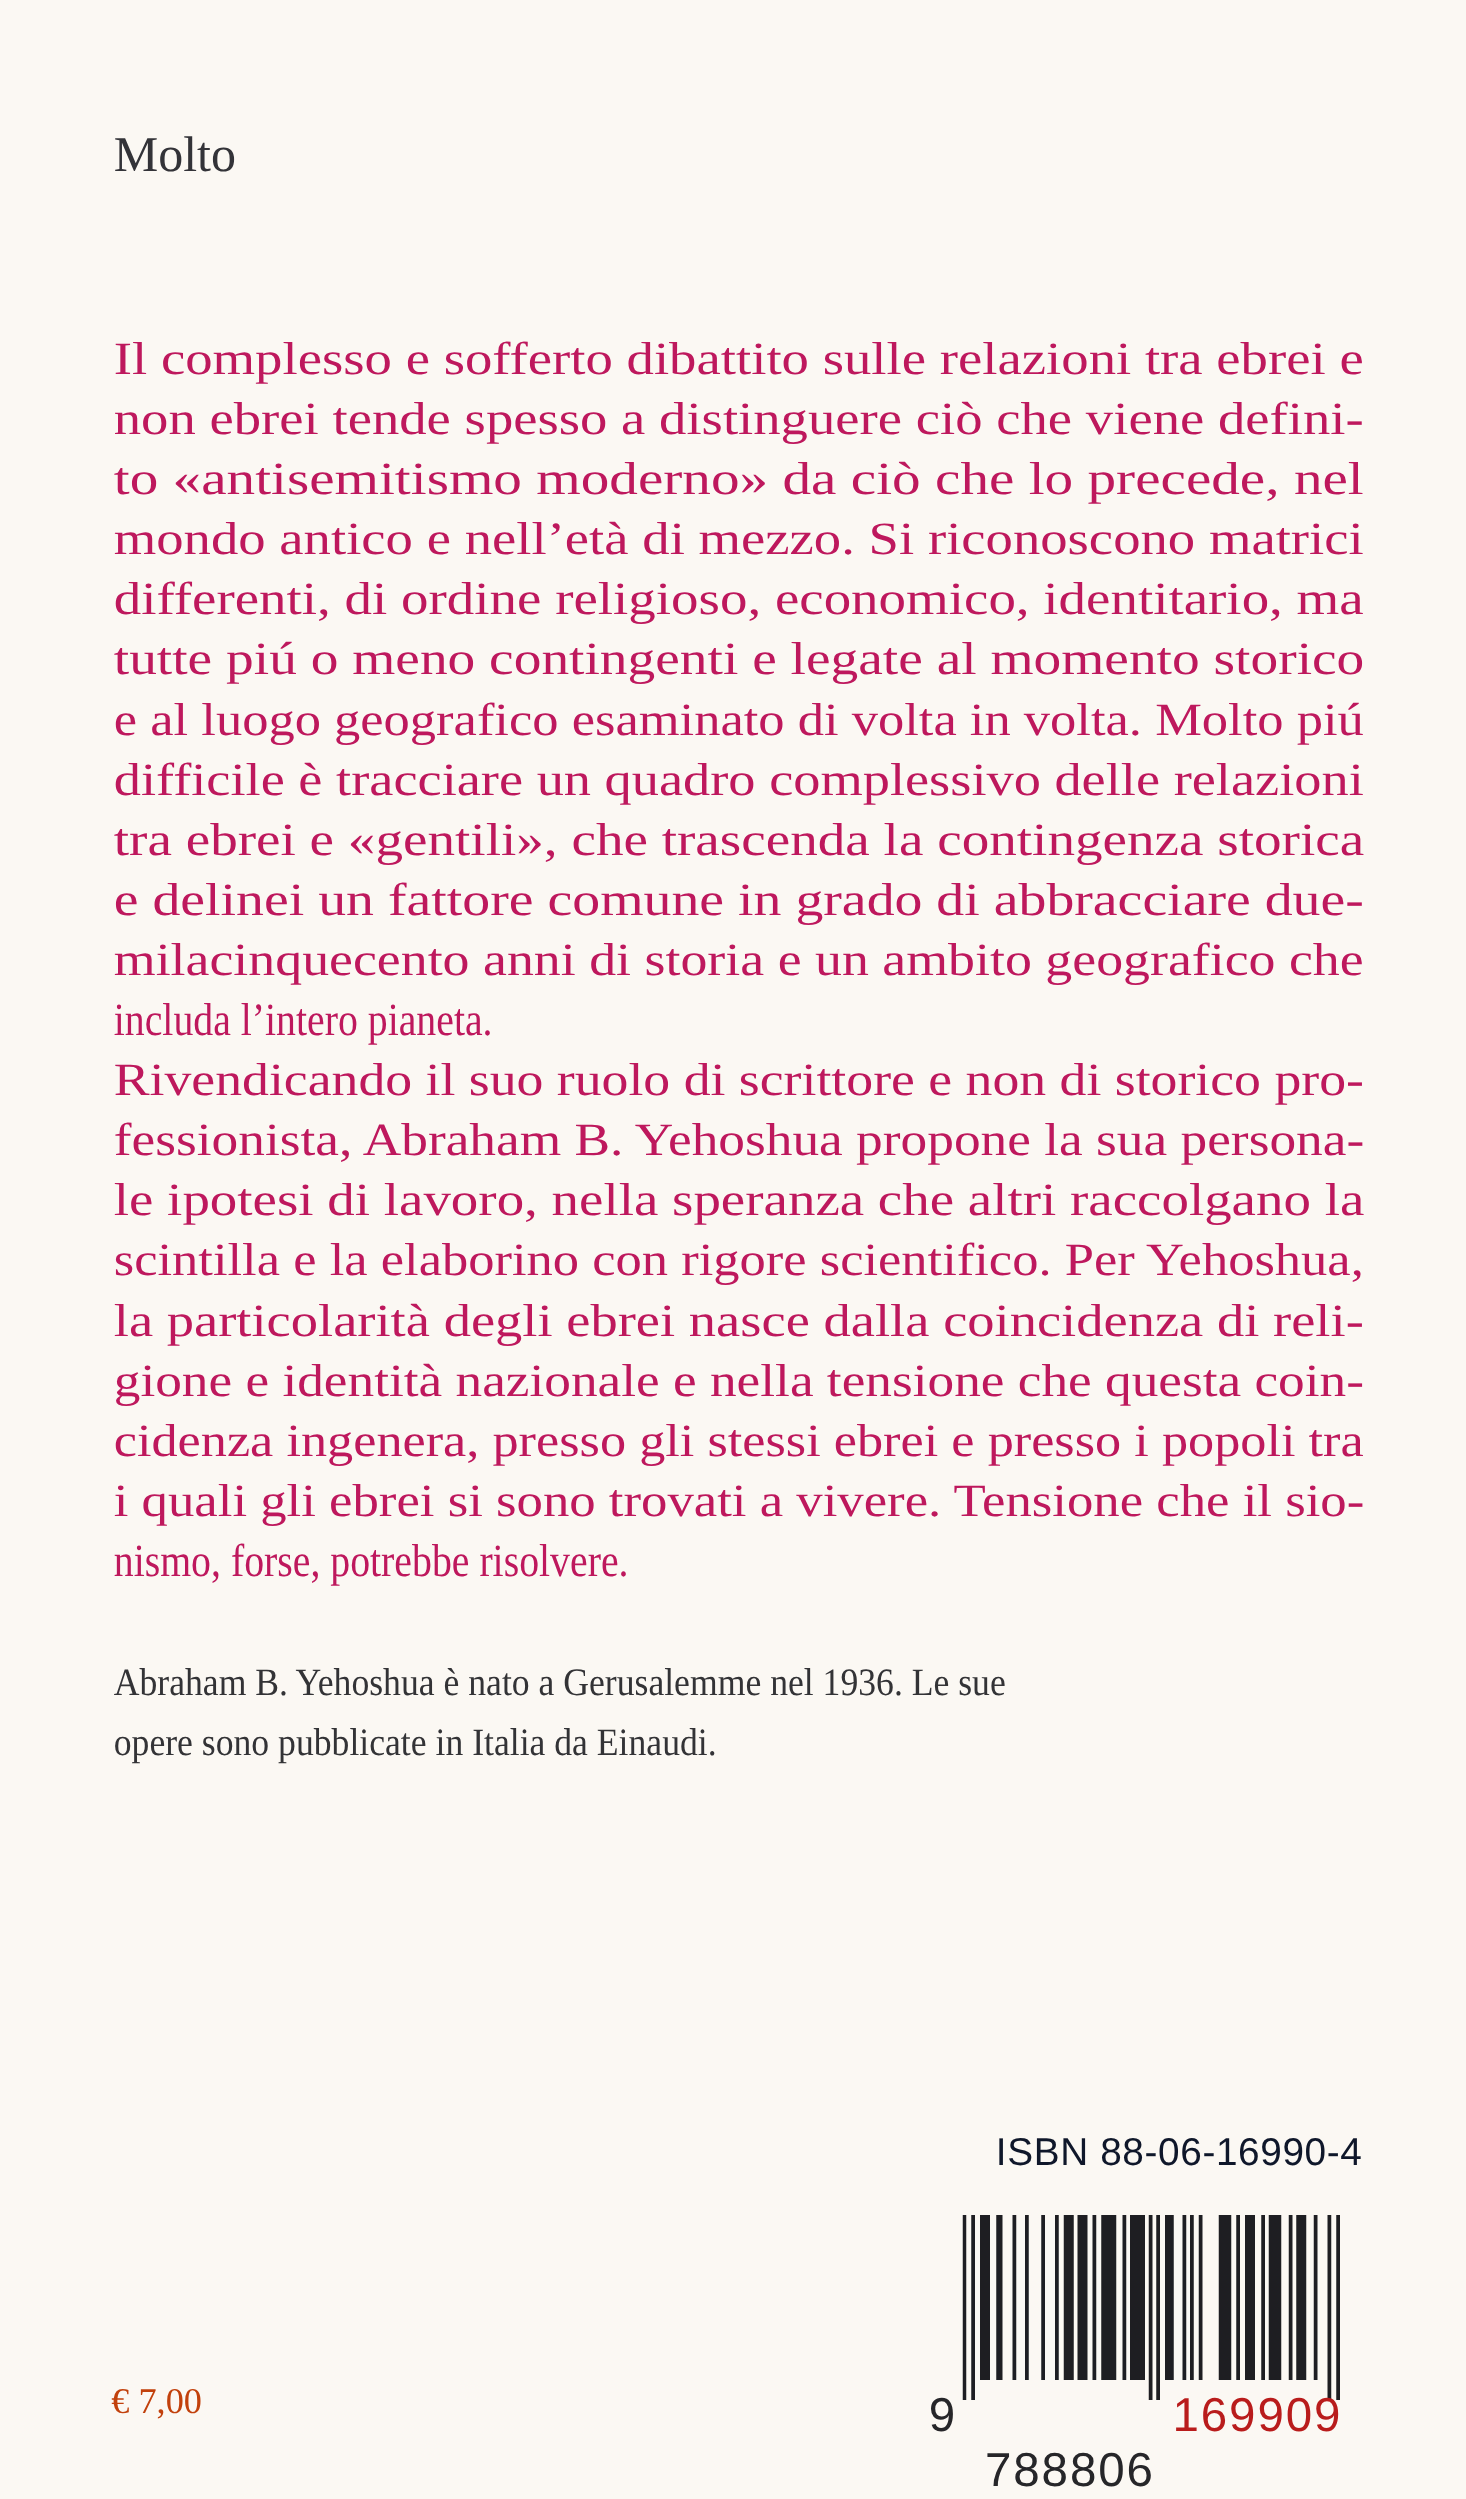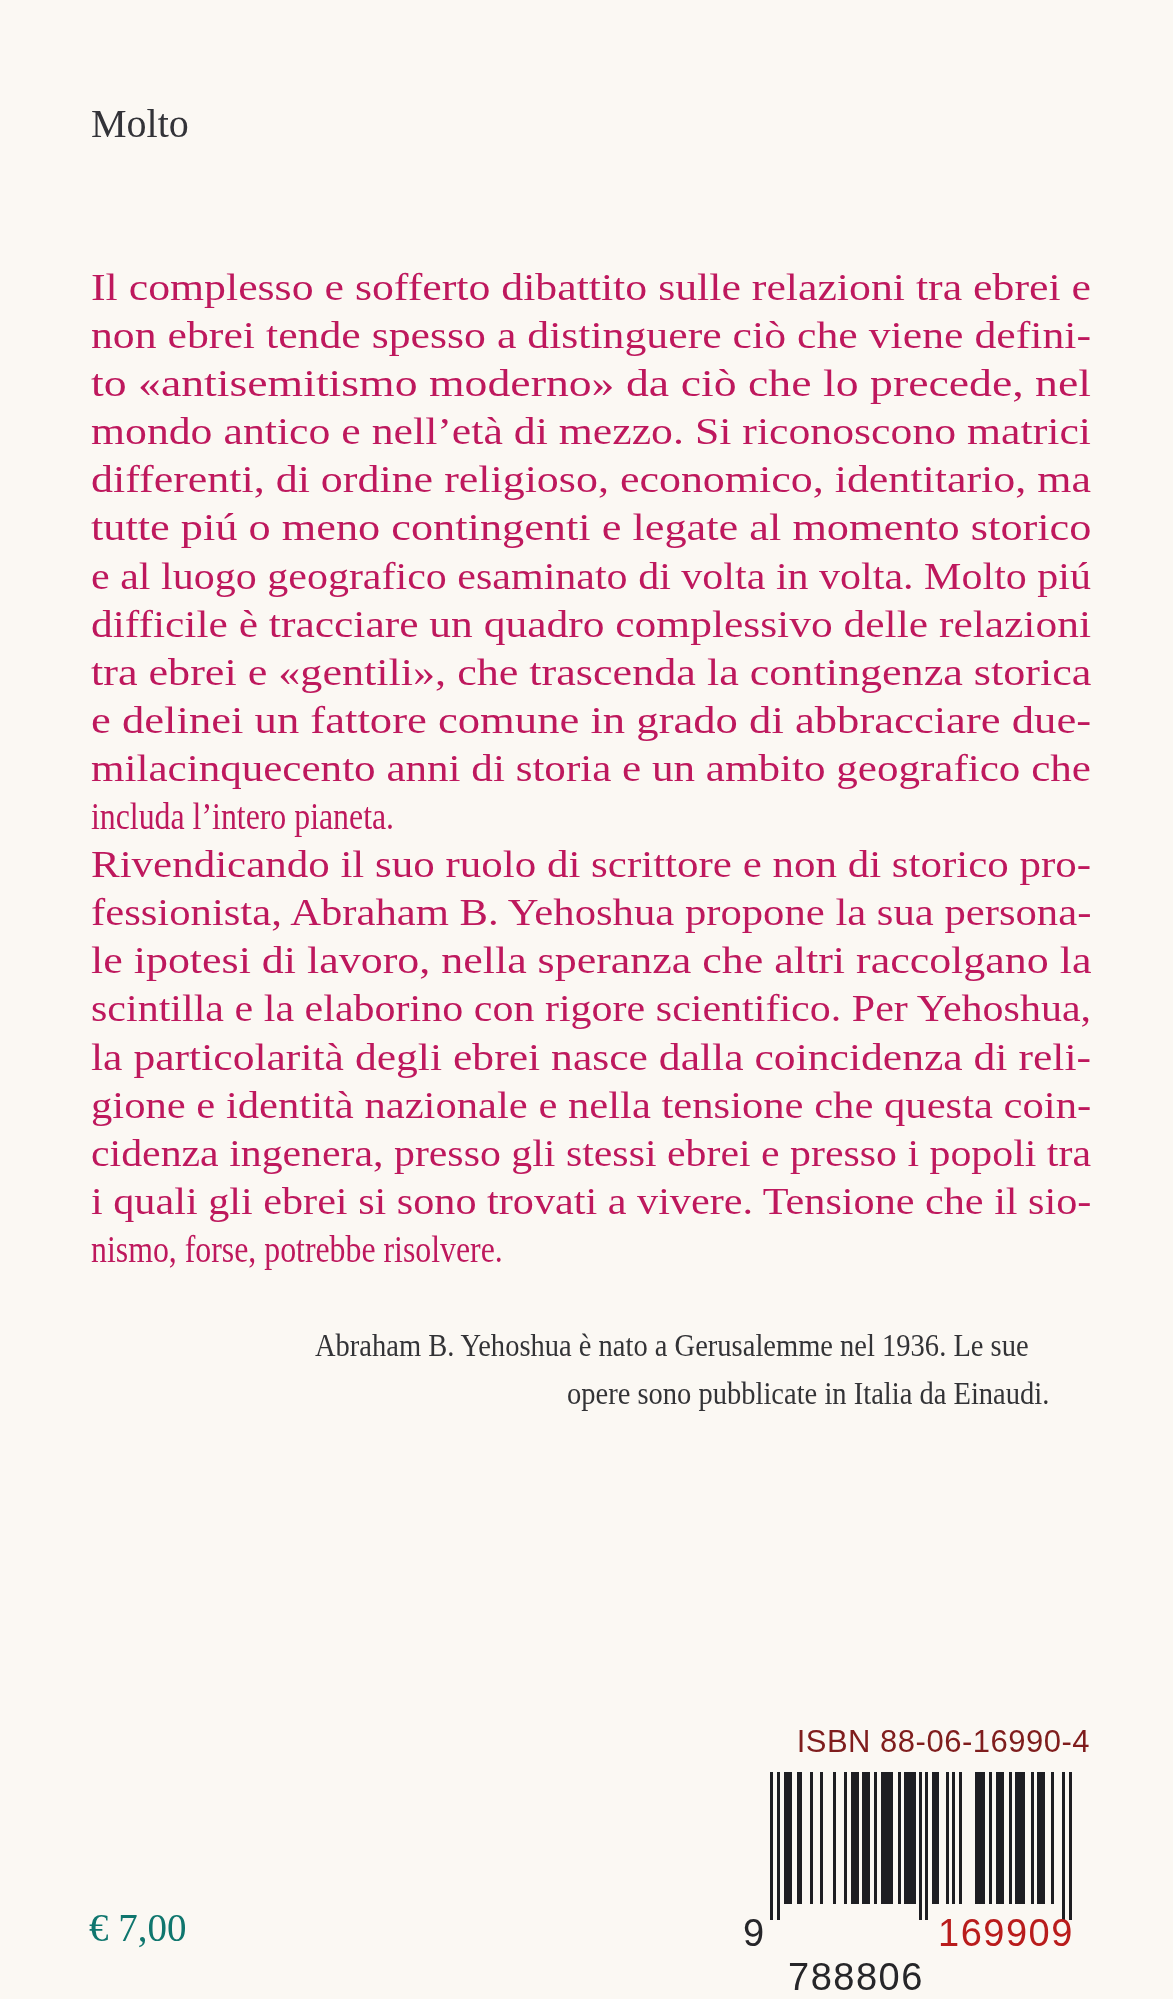--- a/index.html
+++ b/index.html
@@ -45,35 +45,33 @@
   }
   .author {
     position: absolute;
     left: 91px;
     top: 1322px;
     width: 1000px;
     font-family: "Liberation Serif", "DejaVu Serif", serif;
     font-size: 31px;
     line-height: 48px;
     color: #333336;
-    text-align: right;
   }
   .author .line {
     display: block;
     white-space: nowrap;
   }
   .isbn {
     position: absolute;
     right: 83px;
     top: 1704px;
     font-family: "Liberation Sans", "DejaVu Sans", sans-serif;
     font-size: 31px;
-    color: #7f1d1d;
+    color: #0f172a;
     letter-spacing: 0.5px;
-    margin-top: 20px;
   }
   .barcode {
     position: absolute;
     left: 770px;
     top: 1772px;
     width: 322px;
     height: 190px;
   }
   .barcode svg {
     position: absolute;
@@ -105,22 +103,22 @@
     font-family: "Liberation Sans", "DejaVu Sans", sans-serif;
     font-size: 38px;
     letter-spacing: 1.5px;
     color: #b91c1c;
   }
   .price {
     position: absolute;
     left: 89px;
     top: 1905px;
     font-family: "Liberation Serif", "DejaVu Serif", serif;
-    font-size: 39px;
-    color: #0f766e;
+    font-size: 29px;
+    color: #c2410c;
   }
 </style>
 </head>
 <body>
 
 <div class="series">Molto</div>
 
 <div class="blurb">
   <span class="line" style="display: block; width: 845px; transform: scaleX(1.1834);">Il complesso e sofferto dibattito sulle relazioni tra ebrei e</span>
   <span class="line" style="display: block; width: 846px; transform: scaleX(1.182);">non ebrei tende spesso a distinguere ciò che viene defini-</span>

